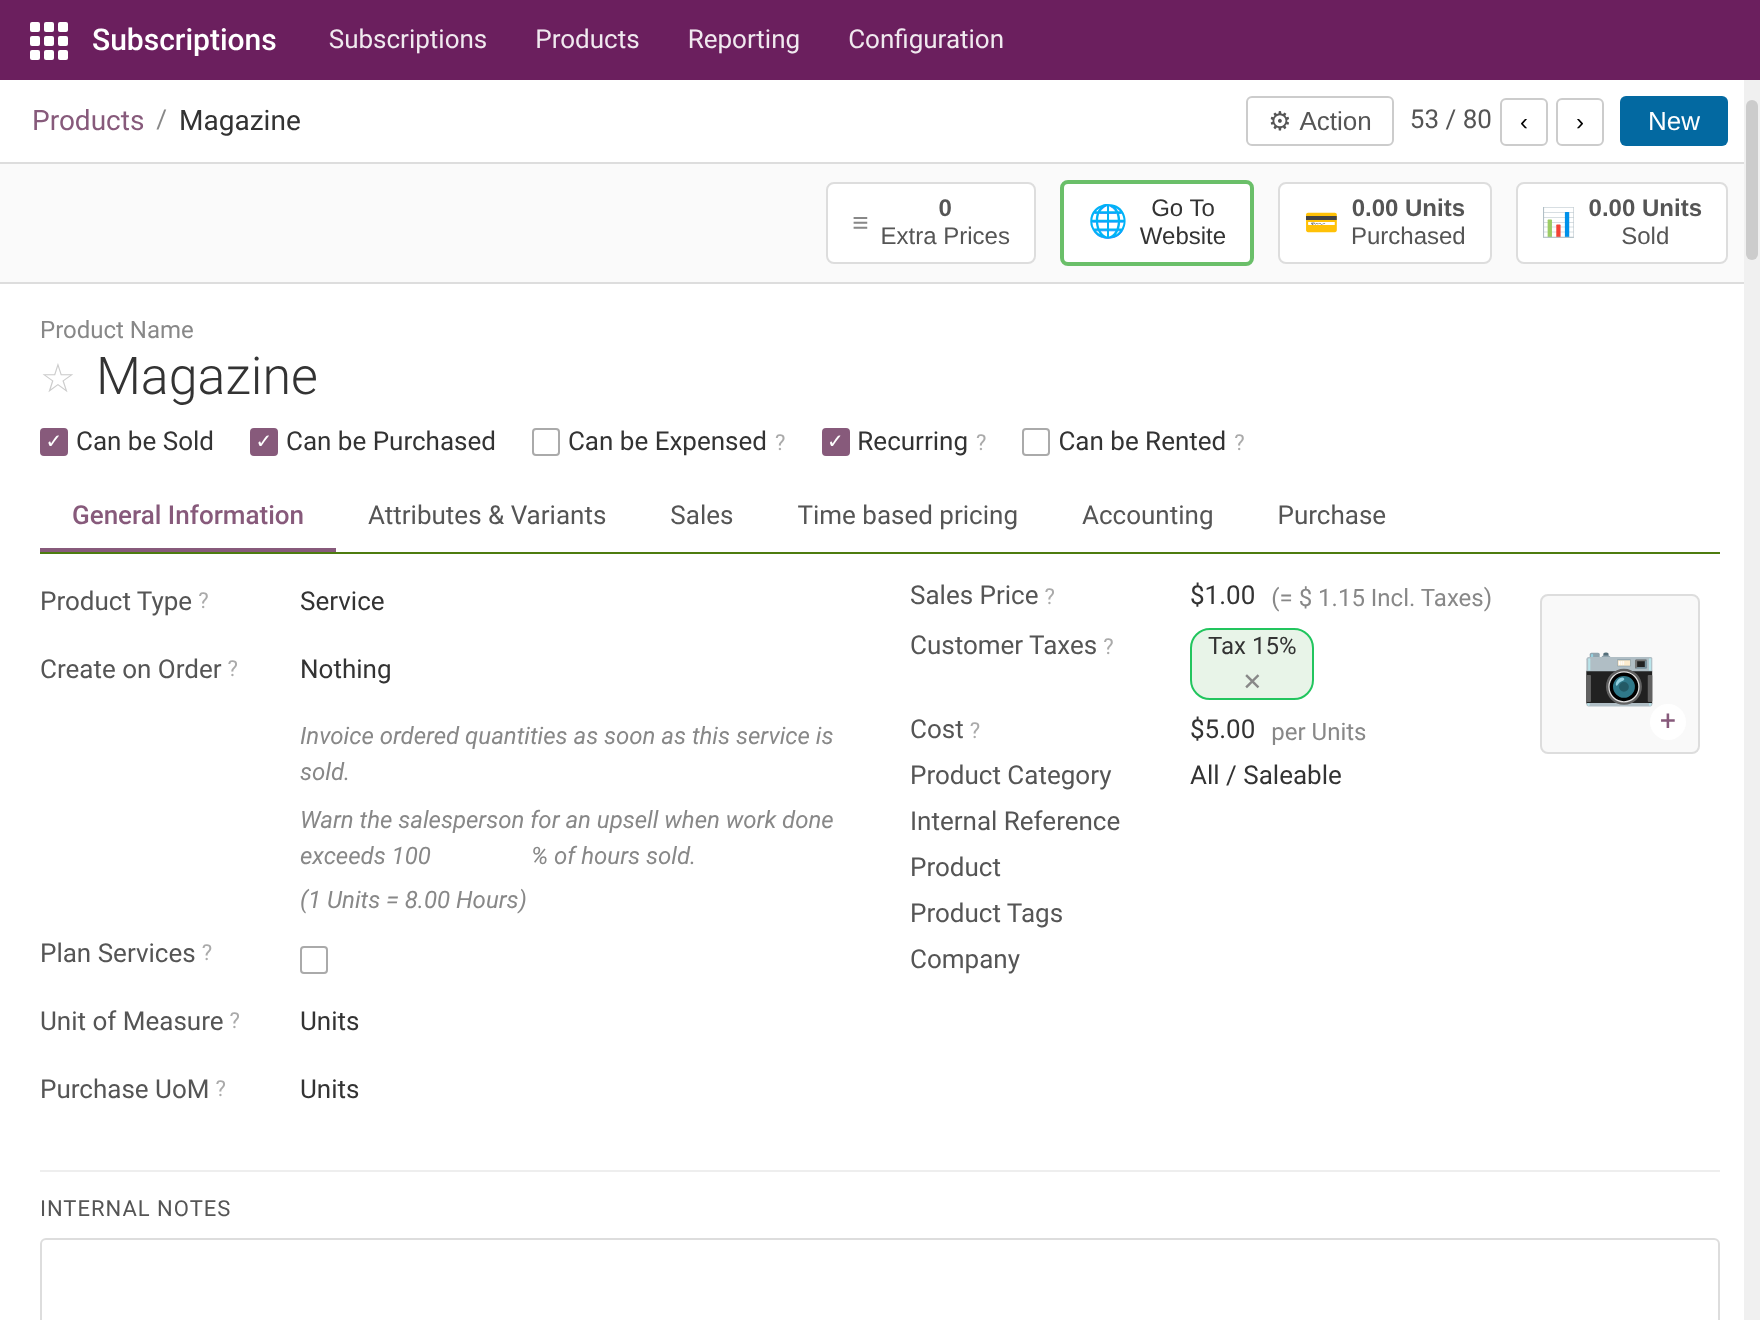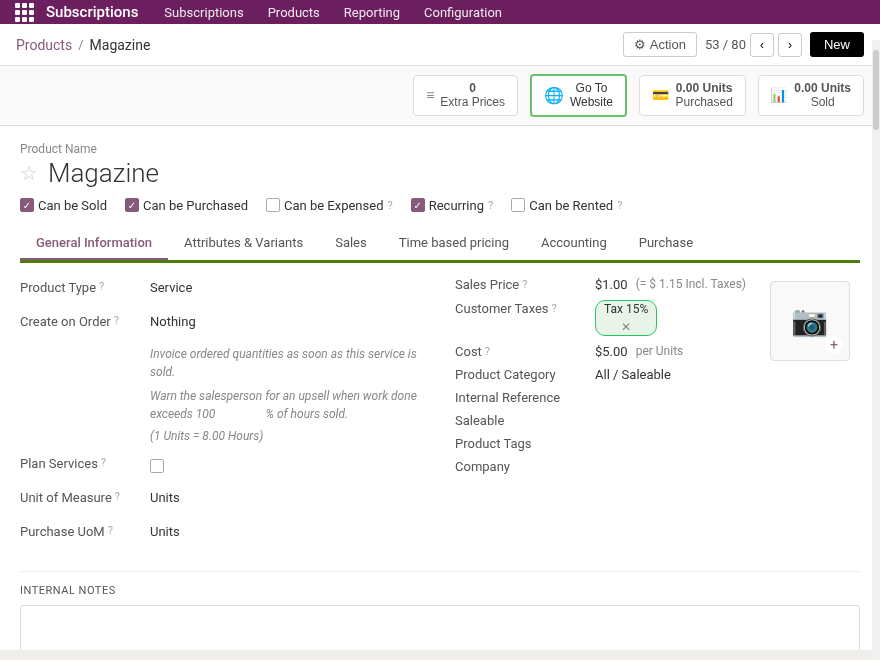--- a/index.html
+++ b/index.html
@@ -2,21 +2,21 @@
 <html><head>
   <meta charset="utf-8">
   <style>
     * { box-sizing: border-box; margin: 0; padding: 0; }
     body { font-family: -apple-system, BlinkMacSystemFont, 'Segoe UI', Roboto, sans-serif; font-size: 13px; color: #333; background: #f0eeeb; width: 880px; height: 660px; overflow: hidden; }
 
     
     .top-nav {
       background: #6b1f5e;
       color: white;
-      height: 24px;
+      height: 40px;
       display: flex;
       align-items: center;
       padding: 0 10px;
       gap: 4px;
     }
     .nav-grid-icon {
       width: 28px; height: 28px;
       display: flex; align-items: center; justify-content: center;
       cursor: pointer;
     }
@@ -67,21 +67,21 @@
     .pager-btn {
       width: 24px; height: 24px;
       border: 1px solid #ccc;
       background: white;
       border-radius: 3px;
       cursor: pointer;
       display: flex; align-items: center; justify-content: center;
       font-size: 12px;
     }
     .new-btn {
-      background: #000000;
+      background: #0369a1;
       color: white;
       border: none;
       border-radius: 3px;
       padding: 5px 14px;
       cursor: pointer;
       font-size: 13px;
       font-weight: 500;
     }
 
     
@@ -150,21 +150,21 @@
       border: 1px solid #aaa;
       border-radius: 2px;
       display: flex; align-items: center; justify-content: center;
       font-size: 10px;
     }
     .checkbox-box.checked { background: #875a7b; border-color: #875a7b; color: white; }
     .help-icon { color: #aaa; font-size: 11px; cursor: pointer; }
 
     
     .tabs-row {
-      border-bottom: 3px solid #4d7c0f;
+      border-bottom: 1px solid #4d7c0f;
       display: flex;
       gap: 0;
       margin-bottom: 14px;
     }
     .tab {
       padding: 8px 16px;
       cursor: pointer;
       border-bottom: 2px solid transparent;
       font-size: 13px;
       color: #555;
@@ -201,21 +201,21 @@
 
     
     .right-field-row {
       display: flex; align-items: baseline; margin-bottom: 8px;
     }
     .right-label {
       width: 140px; min-width: 140px;
       font-size: 13px; color: #555;
       display: flex; align-items: center; gap: 3px;
     }
-    .right-value { flex: 1; font-size: 13px; color: #333; display: flex; align-items: flex-start; gap: 8px; }
+    .right-value { flex: 1; font-size: 13px; color: #333; display: flex; align-items: flex-end; gap: 8px; }
 
     .tax-badge {
       background: #e8f4e8;
       border: 1px solid #22c55e;
       border-radius: 10px;
       padding: 1px 8px;
       font-size: 12px;
       color: #333;
       display: flex; align-items: center; gap: 4px; flex-direction: column;
     }
@@ -477,21 +477,21 @@
       <div class="right-field-row">
         <div class="right-label">
           <span>Internal Reference</span>
         </div>
         <div class="right-value">
           <span>&nbsp;</span>
         </div>
       </div>
       <div class="right-field-row">
         <div class="right-label">
-          <span>Saleable</span>
+          <span>Product</span>
         </div>
         <div class="right-value">
           <span>&nbsp;</span>
         </div>
       </div>
       <div class="right-field-row">
         <div class="right-label">
           <span>Product Tags</span>
         </div>
         <div class="right-value">

